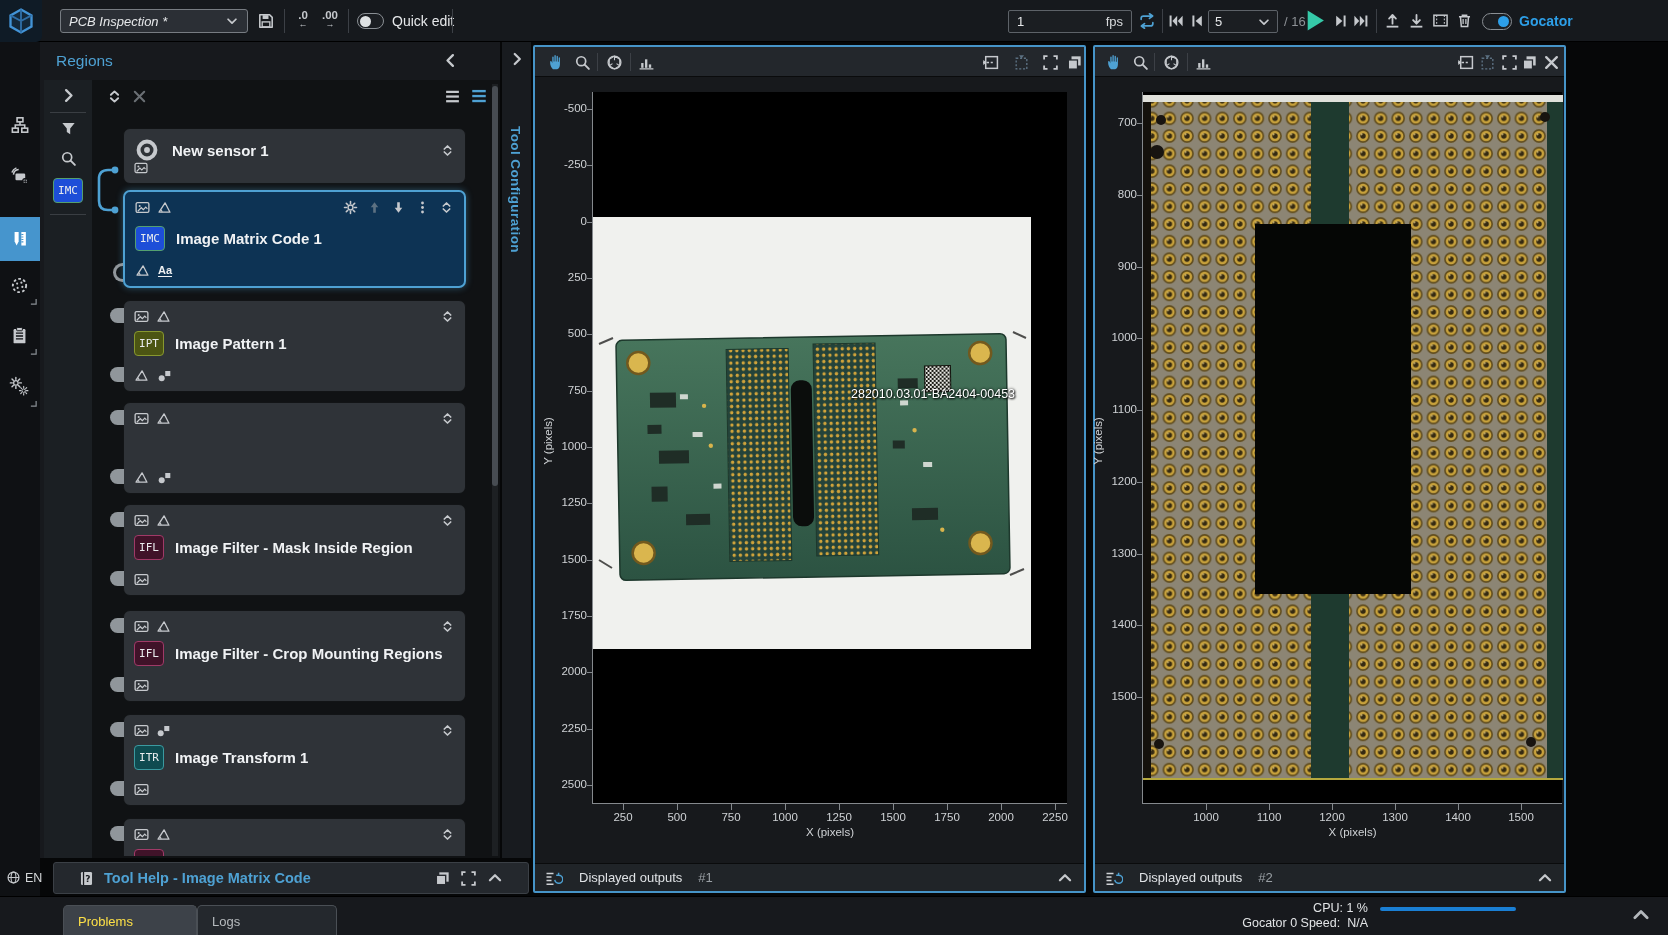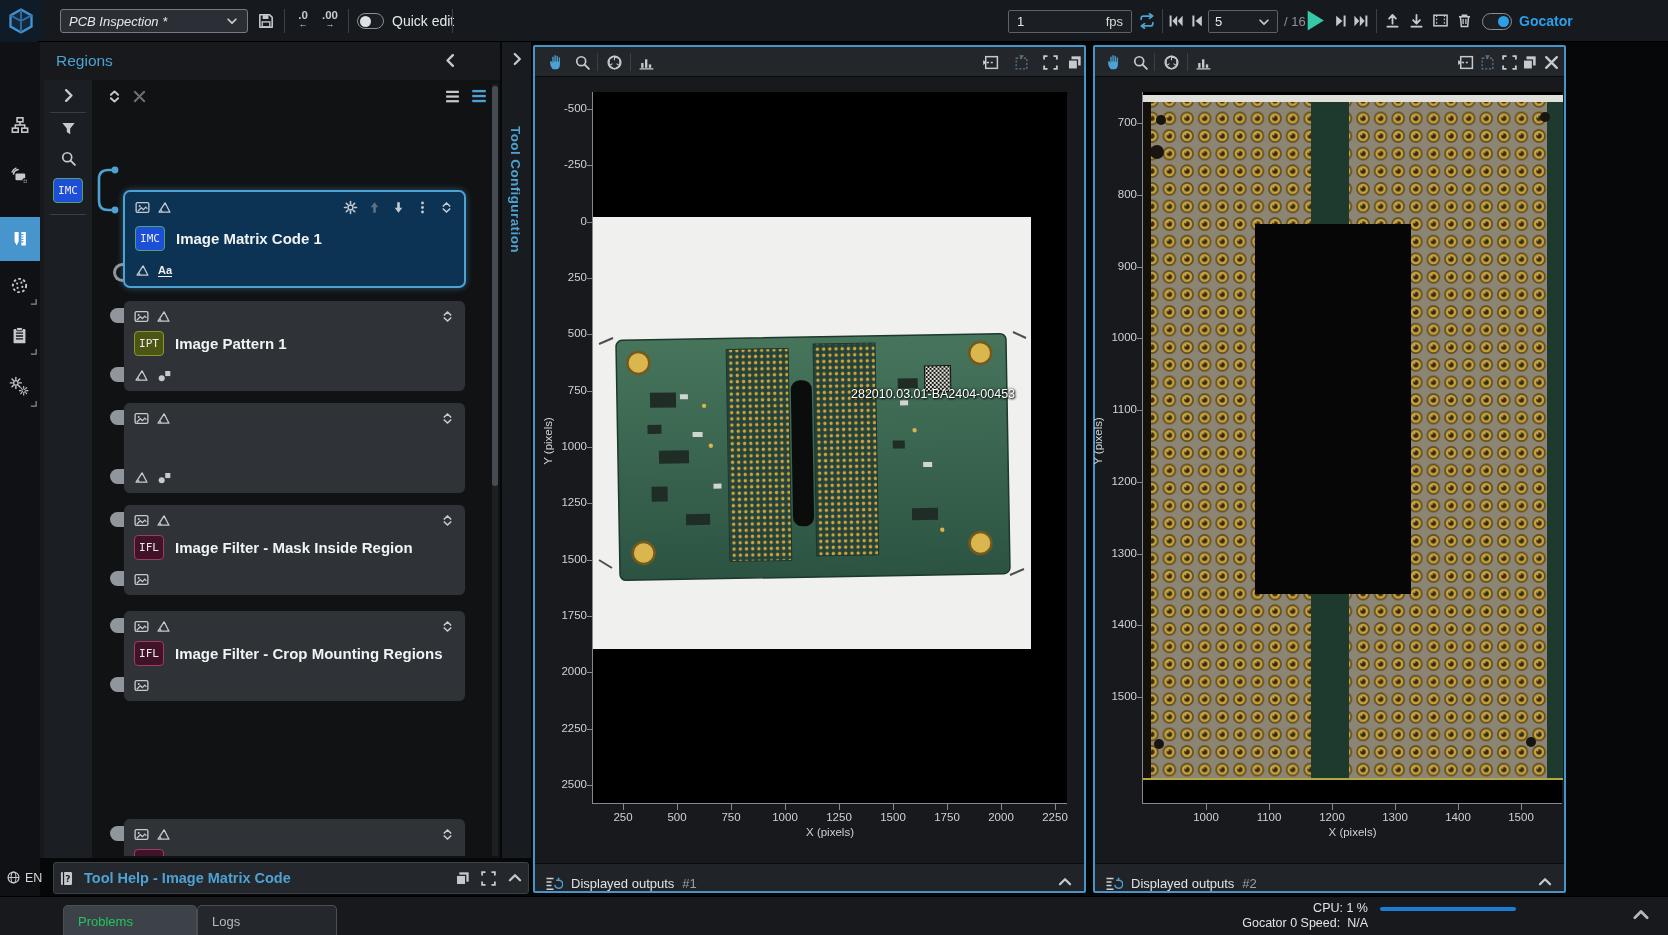--- a/index.html
+++ b/index.html
@@ -54,30 +54,30 @@
 
 .vp{position:absolute;top:45px;height:848px;background:#17191c;border:2px solid #4694c8;border-radius:2px}
 .vptb{position:absolute;left:0;top:0;right:0;height:30px;background:#23272c;border-bottom:1px solid #0a0b0c}
 .plot{position:absolute;background:#000;border-left:1px solid #85898d;border-bottom:1px solid #85898d}
 .tick{position:absolute;color:#cfd2d5;font-size:11.5px}
 .ytk{width:40px;text-align:right}
 .xtk{width:50px;text-align:center}
 .tkm{position:absolute;background:#85898d}
 .axlab{position:absolute;color:#cfd2d5;font-size:11.5px;text-align:center}
 .ylab{position:absolute;left:-76px;width:64px;height:14px;transform:rotate(-90deg);color:#cfd2d5;font-size:11.5px;text-align:center}
-.outbar{position:absolute;left:0;right:0;bottom:0;height:28px;background:#202428;border-top:1px solid #0a0b0c;display:flex;align-items:flex-end;gap:8px;padding:0 10px;font-size:13px;color:#dfe2e5}
+.outbar{position:absolute;left:0;right:0;bottom:0;height:28px;background:#202428;border-top:1px solid #0a0b0c;display:flex;align-items:center;gap:16px;padding:0 10px;font-size:13px;color:#dfe2e5}
 .outnum{color:#9aa0a5}
 .outbar .ic{margin-left:0}
 .overlaytxt{position:absolute;color:#fff;font-size:12.5px;text-shadow:0 0 3px #000,1px 1px 2px #000;white-space:nowrap}
 
-#toolhelp{position:absolute;left:53px;top:862px;width:476px;height:32px;background:#24282d;border:1px solid #3b4046;border-radius:3px;display:flex;align-items:center;gap:9px;padding:0 4px}
+#toolhelp{position:absolute;left:53px;top:862px;width:476px;height:32px;background:#24282d;border:1px solid #3b4046;border-radius:3px;display:flex;align-items:center;gap:9px;padding:0 24px}
 #toolhelp .t{color:#4ea1d3;font-weight:bold;font-size:14.5px}
 #bstrip{position:absolute;left:0;top:896px;width:1668px;height:39px;background:#17191d;border-top:1px solid #000}
 .tab{position:absolute;top:8px;height:31px;border:1px solid #4a4f55;border-bottom:none;border-radius:5px 5px 0 0;display:flex;align-items:center;padding:0 14px;font-size:13px}
-.tab.on{background:#3d4249;color:#22c55e}
+.tab.on{background:#3d4249;color:#fde047}
 .tab.off{background:#24282d;color:#b6babd}
 .statxt{position:absolute;text-align:right;font-size:12.5px;color:#e2e4e6}
 </style>
 </head>
 <body>
 
 <svg width="0" height="0" style="position:absolute">
 <defs>
 <symbol id="sy-image" viewBox="0 0 16 16">
         <rect x="1.2" y="2.8" width="13.6" height="10.4" rx="1.5" fill="none" stroke="currentColor" stroke-width="1.4"></rect>
@@ -423,20 +423,38 @@
         <use href="#sy-close"></use>
       </svg>
     <svg class="ic abs" style="left:404px;top:46px" width="17" height="17" viewBox="0 0 16 16">
         <use href="#sy-list"></use>
       </svg>
     <svg class="ic blue abs" style="left:430px;top:45px" width="18" height="18" viewBox="0 0 16 16">
         <use href="#sy-list"></use>
       </svg>
 
     <div id="cards">
+        <div class="card" style="left: 31px; top: 44px; width: 343px; height: 56px;">
+          <div class="s-row">
+            <svg class="ic " width="26" height="26" viewBox="0 0 16 16">
+              <use href="#sy-cam"></use>
+            </svg>
+            <span class="c-label">New sensor 1</span>
+            <span class="c-exp">
+              <svg class="ic " width="15" height="15" viewBox="0 0 16 16">
+                <use href="#sy-chevud"></use>
+              </svg>
+            </span>
+          </div>
+    <div class="c-bot">
+            <svg class="ic " width="14" height="14" viewBox="0 0 16 16">
+              <use href="#sy-image"></use>
+            </svg>
+          </div>
+        </div>
         <div class="card sel" style="left: 31px; top: 106px; width: 343px; height: 98px;">
           <div class="c-top">
             <span class="c-ticons">
               <svg class="ic " width="15" height="15" viewBox="0 0 16 16">
                 <use href="#sy-image"></use>
               </svg>
               <svg class="ic " width="15" height="15" viewBox="0 0 16 16">
                 <use href="#sy-region"></use>
               </svg>
             </span>
@@ -568,20 +586,48 @@
             </span>
             <span class="c-actions">
               <svg class="ic " width="15" height="15" viewBox="0 0 16 16">
                 <use href="#sy-chevud"></use>
               </svg>
             </span>
           </div>
     <div class="c-mid">
             <span class="badge ifl">IFL</span>
     <span class="c-label">Image Filter - Crop Mounting Regions</span>
+          </div>
+    <div class="c-bot">
+            <svg class="ic " width="15" height="15" viewBox="0 0 16 16">
+              <use href="#sy-image"></use>
+            </svg>
+          </div>
+          <i class="nub nt"></i>
+          <i class="nub nb"></i>
+        </div>
+        <div class="card" style="left: 31px; top: 630px; width: 343px; height: 92px;">
+          <div class="c-top">
+            <span class="c-ticons">
+              <svg class="ic " width="15" height="15" viewBox="0 0 16 16">
+                <use href="#sy-image"></use>
+              </svg>
+              <svg class="ic " width="15" height="15" viewBox="0 0 16 16">
+                <use href="#sy-shapes"></use>
+              </svg>
+            </span>
+            <span class="c-actions">
+              <svg class="ic " width="15" height="15" viewBox="0 0 16 16">
+                <use href="#sy-chevud"></use>
+              </svg>
+            </span>
+          </div>
+    <div class="c-mid">
+            <span class="badge itr">ITR</span>
+    <span class="c-label">Image Transform 1</span>
           </div>
     <div class="c-bot">
             <svg class="ic " width="15" height="15" viewBox="0 0 16 16">
               <use href="#sy-image"></use>
             </svg>
           </div>
           <i class="nub nt"></i>
           <i class="nub nb"></i>
         </div>
         <div class="card" style="left: 31px; top: 734px; width: 343px; height: 92px;">

